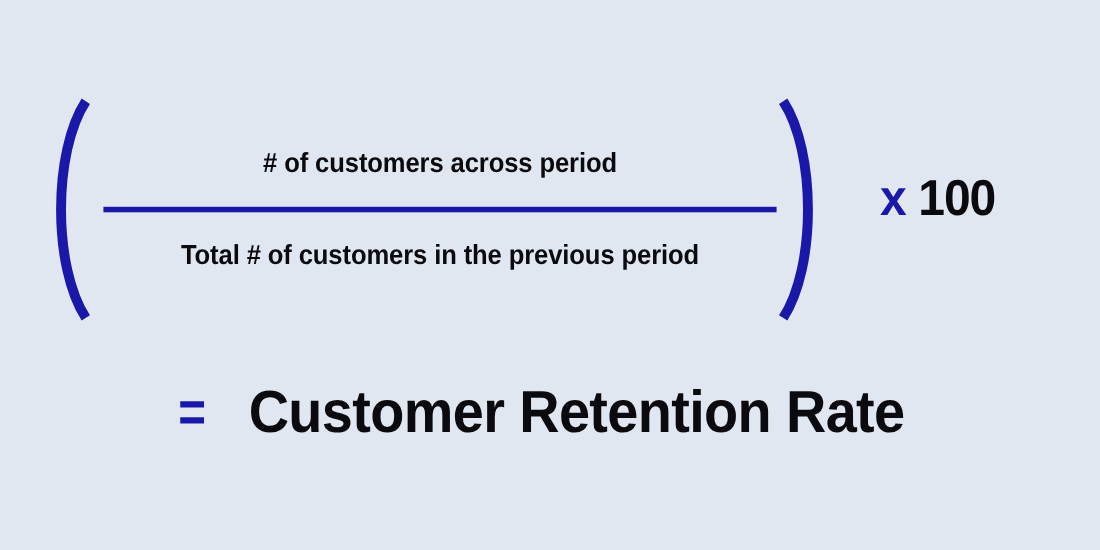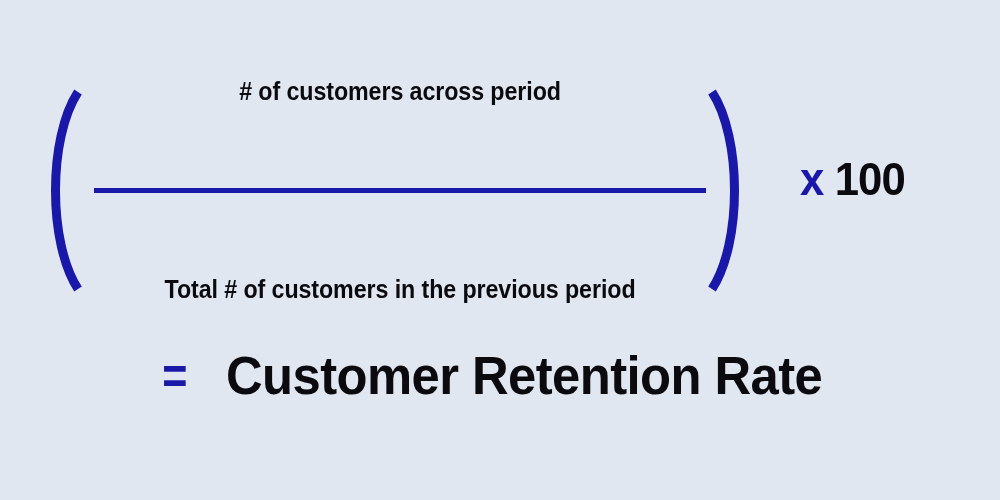--- a/index.html
+++ b/index.html
@@ -45,21 +45,21 @@
 
   
   .fraction {
     position: absolute;
     left: 90px;
     top: 0;
     width: 620px;
     height: 225px;
     display: flex;
     flex-direction: column;
-    justify-content: space-between;
+    justify-content: center;
     align-items: center;
   }
 
   .frac-term {
     width: 100%;
     text-align: center;
     color: #0b0b0f;
     font-weight: 700;
     font-size: 25px;
     letter-spacing: -0.1px;

